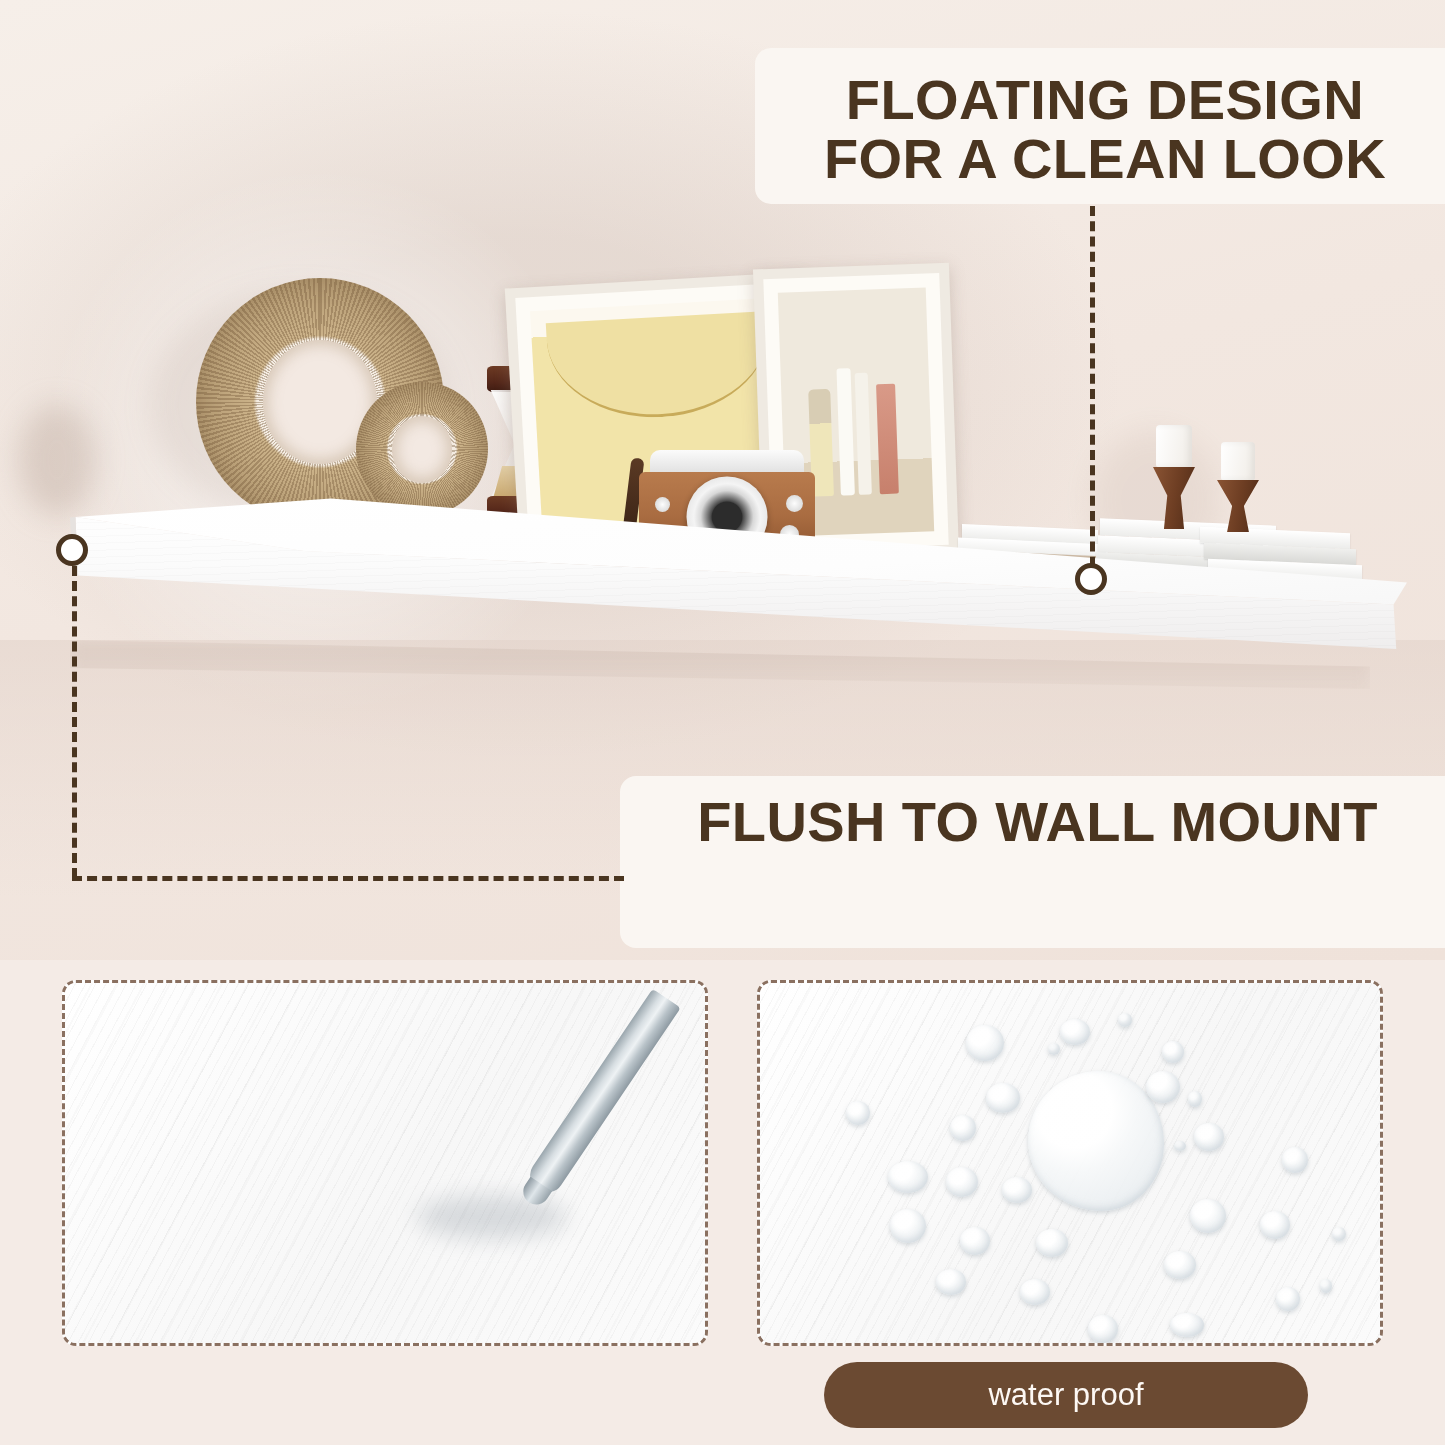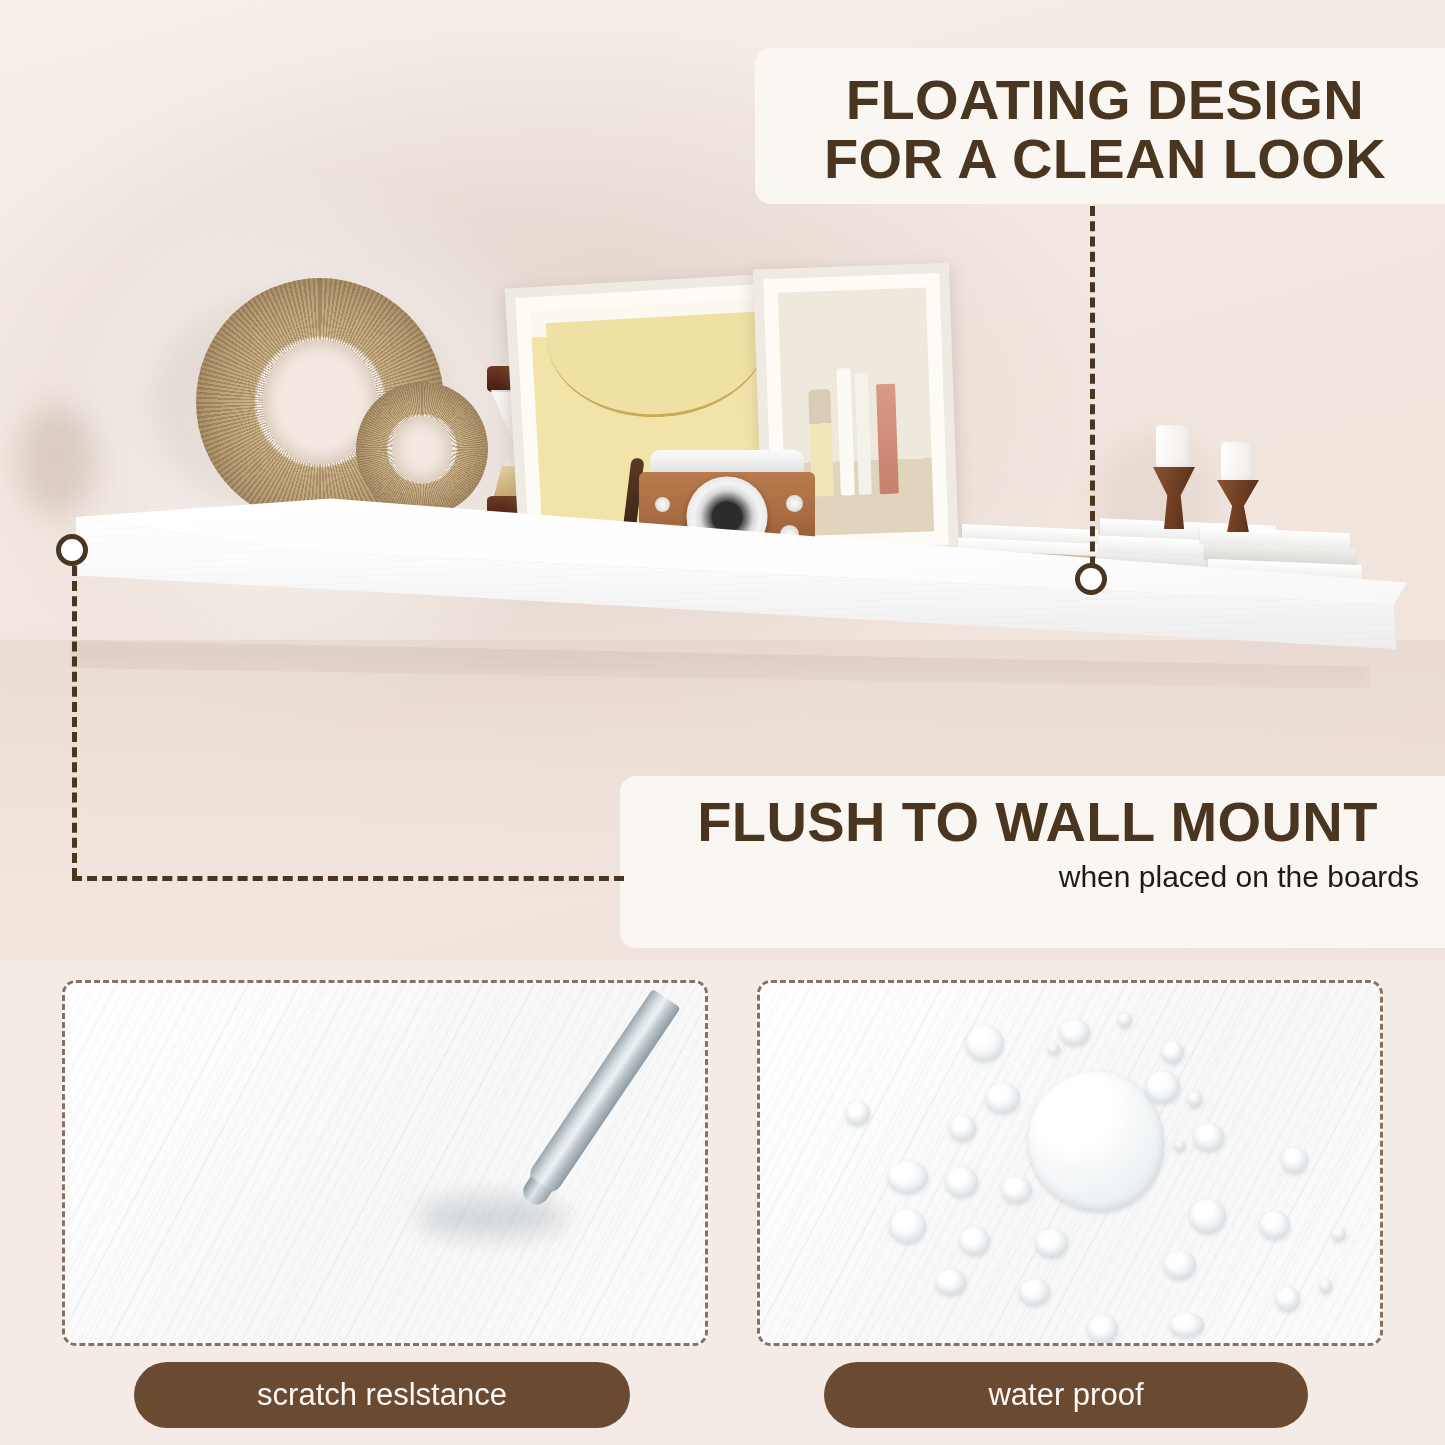--- a/index.html
+++ b/index.html
@@ -249,36 +249,32 @@
       <div>FLOATING DESIGN</div>
       <div>FOR A CLEAN LOOK</div>
     </div>
   </div>
   <div class="dash-v" style="left:1090px;top:206px;height:376px;"></div>
   <div class="dot" style="left:1075px;top:563px;"></div>
 
   <div class="callout c2">
     <div class="head">FLUSH TO WALL MOUNT</div>
     <div class="sub">
-      <div>when placed on the boards</div>
     </div>
   </div>
   <div class="dash-v" style="left:72px;top:566px;height:312px;"></div>
   <div class="dash-h" style="left:72px;top:876px;width:552px;"></div>
   <div class="dot" style="left:56px;top:534px;"></div>
 
   <div class="panel p1">
     <div class="woodgrain"></div>
     <div class="sd-shadow" style="left:352px;top:212px;"></div>
     <div class="screwdriver">
       <div class="sd-tip"></div>
     </div>
-  </div>
-  <div class="pill pl1">
-    <span>scratch reslstance</span>
   </div>
 
   <div class="panel p2">
     <div class="woodgrain"></div>
     <div class="drop big" style="left:268px;top:88px;width:136px;height:140px;"></div>
     <div class="drop" style="left:206px;top:42px;width:38px;height:36px;"></div>
     <div class="drop" style="left:300px;top:36px;width:30px;height:26px;"></div>
     <div class="drop" style="left:358px;top:30px;width:14px;height:14px;"></div>
     <div class="drop" style="left:402px;top:58px;width:22px;height:22px;"></div>
     <div class="drop" style="left:288px;top:60px;width:12px;height:12px;"></div>

